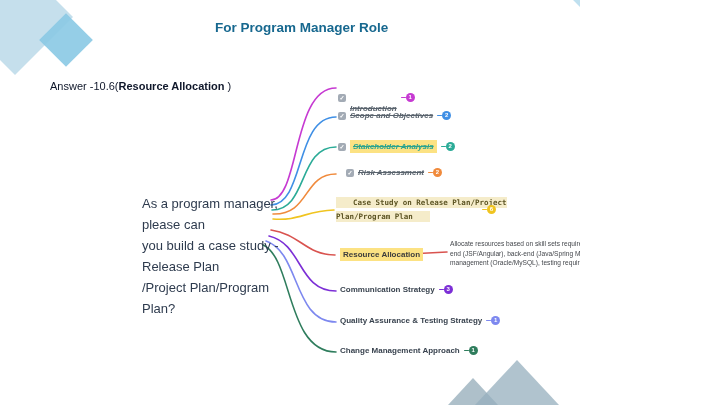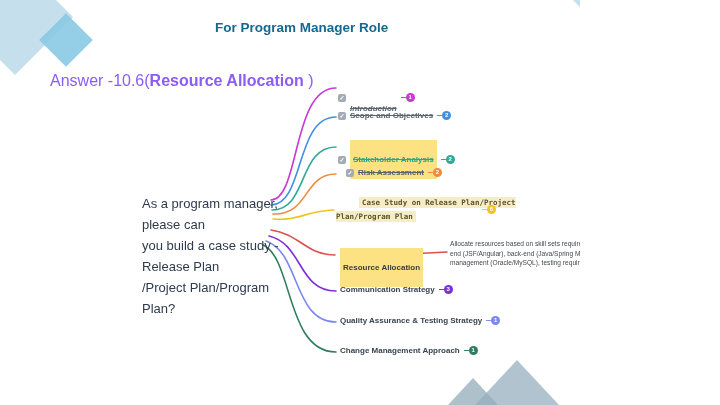--- a/index.html
+++ b/index.html
@@ -3,39 +3,39 @@
 <meta charset="utf-8">
 <style>
   html,body{margin:0;padding:0;background:#fff;}
   #slide{position:relative;width:580px;height:405px;background:#ffffff;overflow:hidden;
          font-family:"Liberation Sans",sans-serif;}
   
   .diamond{position:absolute;transform:rotate(45deg);}
   .tri{position:absolute;width:0;height:0;}
   
   .title{position:absolute;left:215px;top:20px;font-size:13.5px;font-weight:bold;color:#17688f;}
-  .answer{position:absolute;left:50px;top:72px;font-size:16px;color:#8b5cf6;}
+  .answer{position:absolute;left:50px;top:80px;font-size:11px;color:#0f172a;}
   .answer b{font-weight:bold;}
   
   .root{position:absolute;left:142px;top:193px;width:150px;font-size:13px;line-height:21px;
         color:#2e3b4e;white-space:pre-line;}
   
   .row{position:absolute;display:flex;align-items:center;gap:4px;}
   .checkbox{width:8px;height:8px;border-radius:2px;background:#a3abb5;color:#fff;font-size:6px;
             line-height:8px;text-align:center;display:inline-block;font-weight:bold;}
   .label{font-size:8px;font-weight:bold;color:#39434f;letter-spacing:0;}
-  .struck{text-decoration:line-through;color:#59636d;}
-  .hl{background:#fce283;padding:15px 3px;}
+  .struck{text-decoration:line-through;color:#59636d;font-style:italic;}
+  .hl{background:#fce283;padding:2px 3px;}
   .badge-wrap{display:flex;align-items:center;gap:0;}
   .bdash{width:5px;height:1.6px;border-radius:1px;display:inline-block;}
   .badge{width:9px;height:9px;border-radius:50%;color:#fff;font-size:6px;font-weight:bold;
          line-height:9px;text-align:center;display:inline-block;}
   .case-node{position:absolute;left:336px;top:196px;font-family:"DejaVu Sans Mono",monospace;
              font-size:7.5px;font-weight:bold;line-height:14px;color:#5c5424;white-space:pre-line;}
-  .case-node span{background:#f5ecca;padding:1px 3px;margin-left:23px;}
+  .case-node span{background:#f5ecca;padding:1px 17px;}
   .note{position:absolute;left:450px;top:239px;width:196px;font-size:6.6px;line-height:9.6px;
         color:#45484d;white-space:pre-line;}
   svg.links{position:absolute;left:0;top:0;pointer-events:none;}
 </style>
 </head>
 <body>
 
 <div id="slide">
 
   <div class="diamond" style="left:-26px;top:-24px;width:82px;height:82px;background:#c5dfec;"></div>

